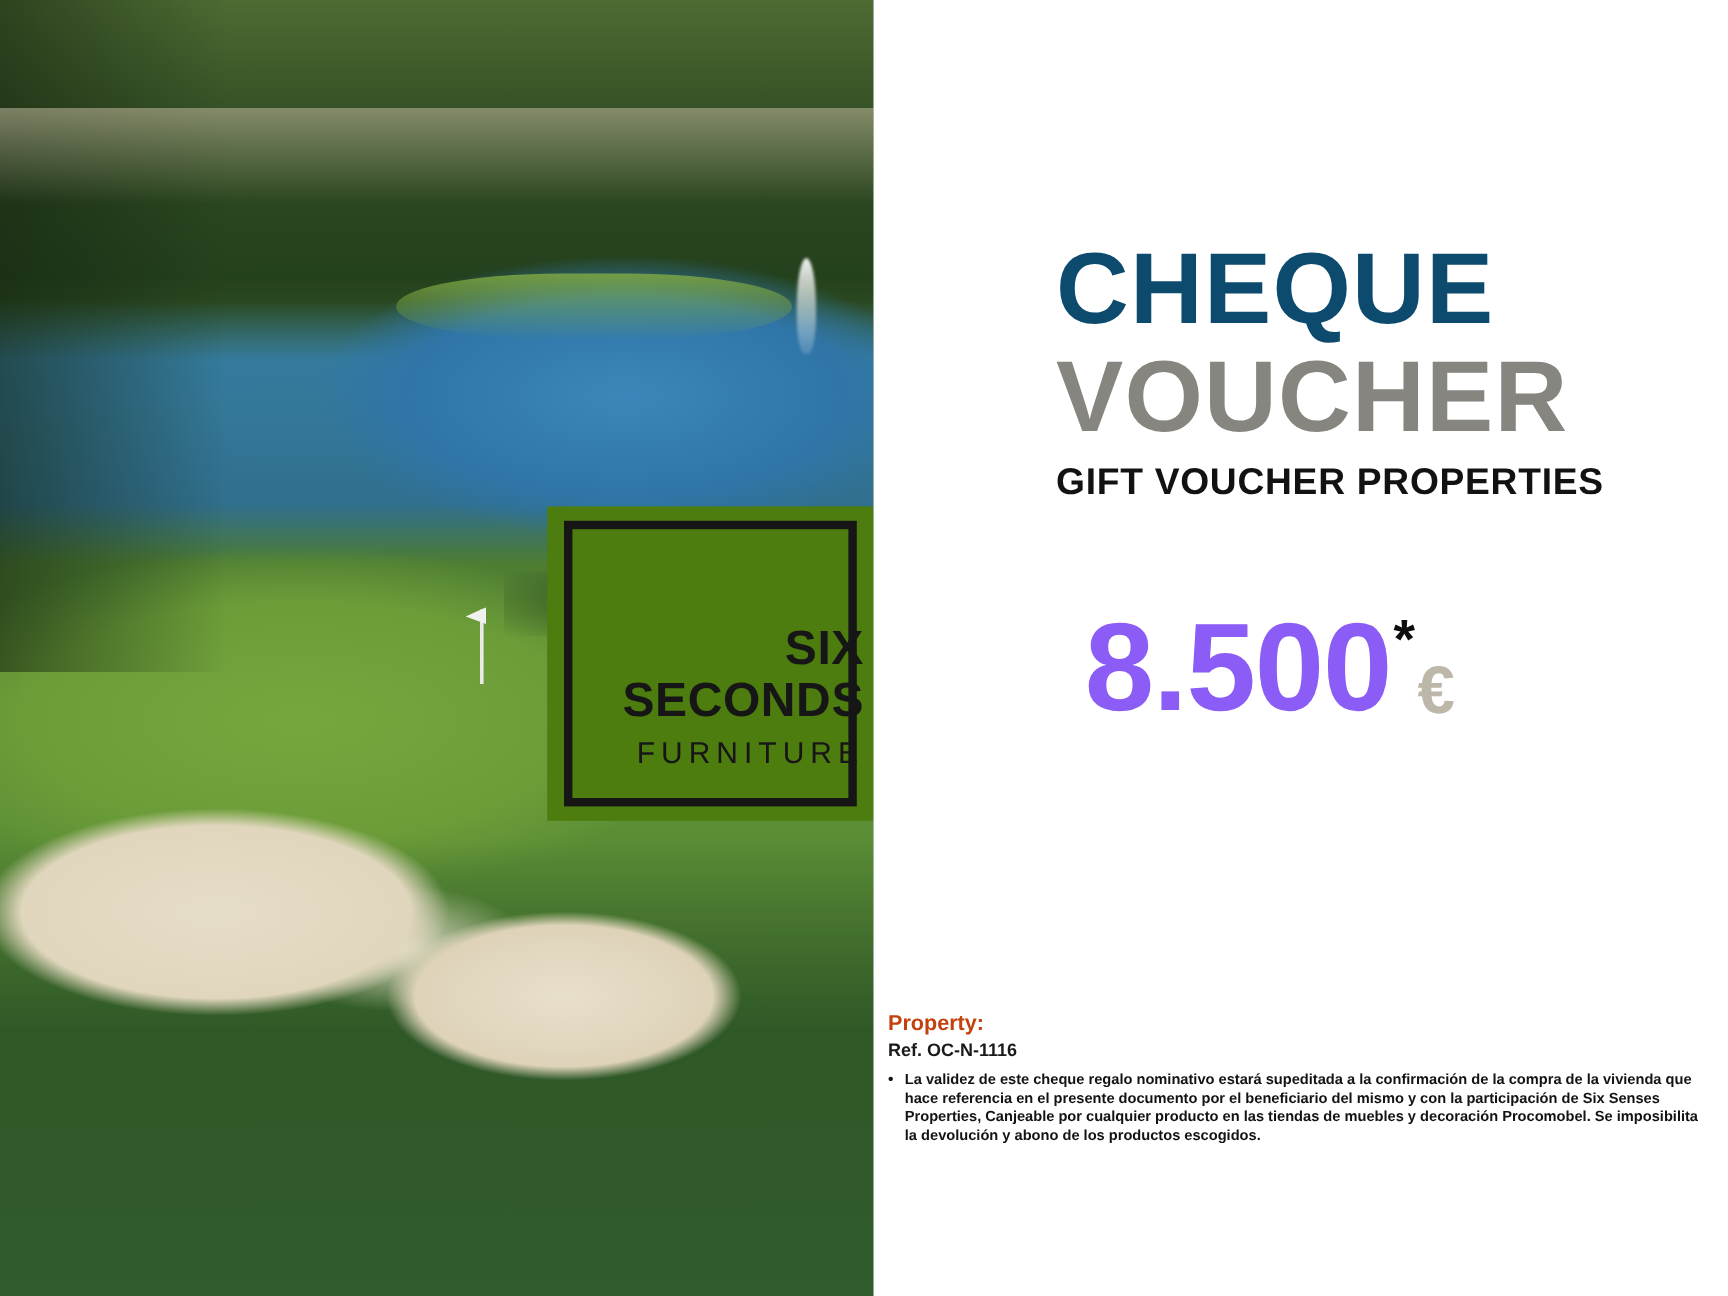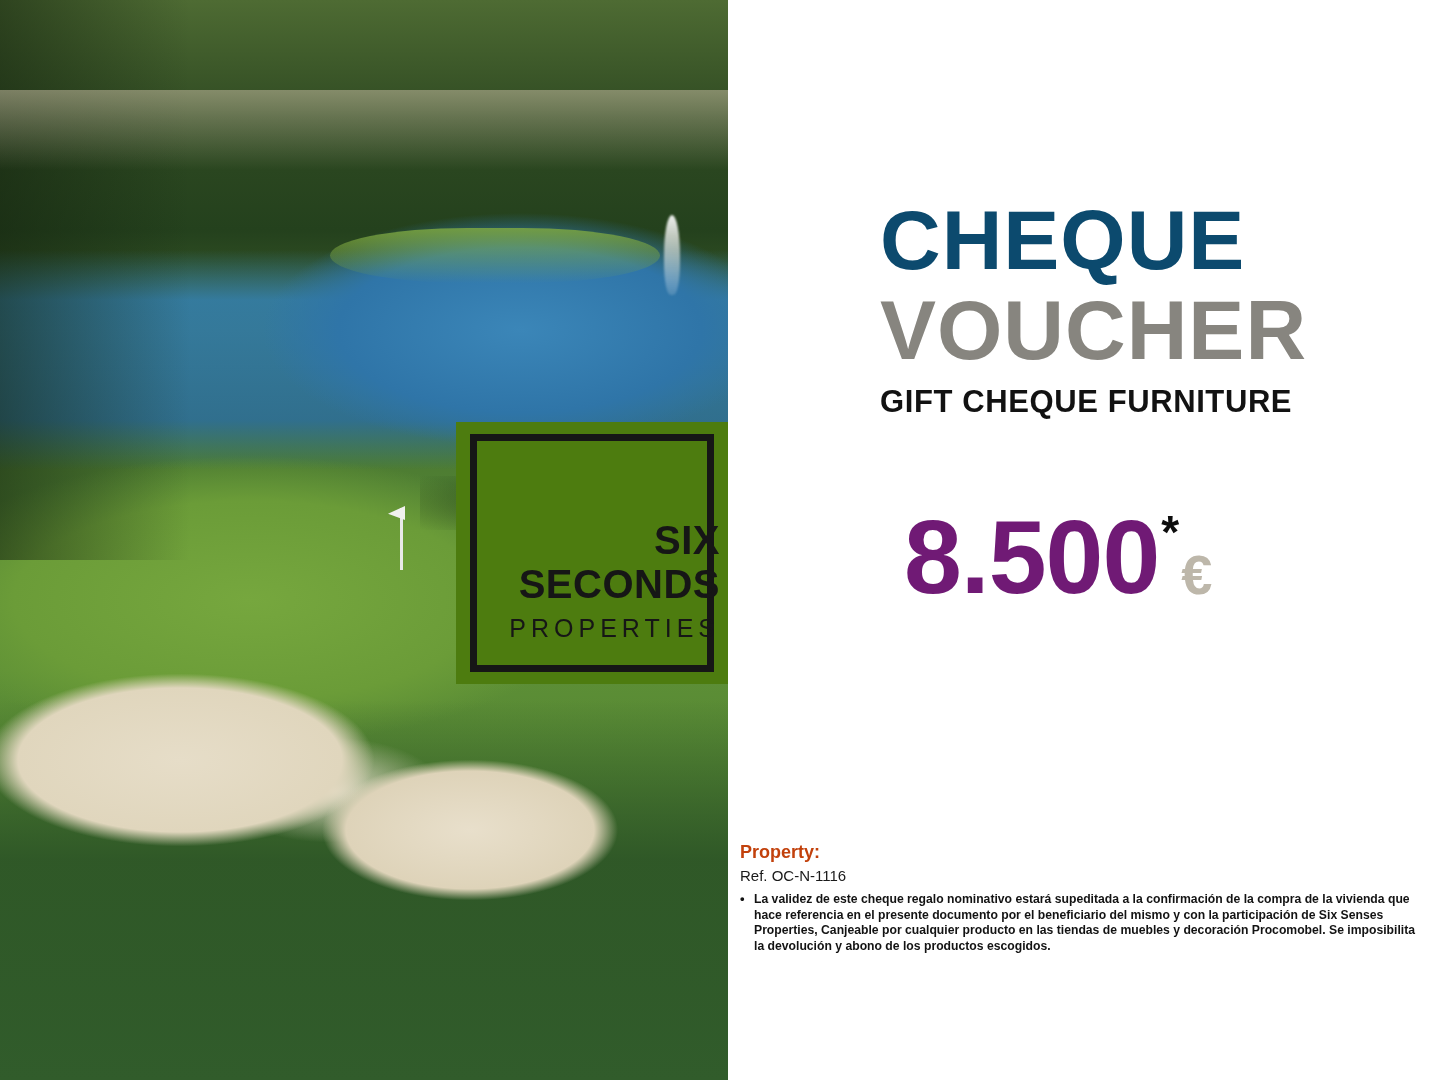--- a/index.html
+++ b/index.html
@@ -181,21 +181,21 @@
     left: 176px;
     top: 505px;
     height: 110px;
     display: flex;
     align-items: flex-start;
   }
   .amount {
     font-size: 104px;
     line-height: 104px;
     font-weight: 700;
-    color: #701a75;
+    color: #8b5cf6;
     letter-spacing: -1px;
   }
   .asterisk {
     font-size: 46px;
     line-height: 46px;
     font-weight: 700;
     color: #0d0d0d;
     margin-left: 2px;
     margin-top: 4px;
   }
@@ -215,21 +215,21 @@
     width: 690px;
   }
   .property-label {
     font-size: 18px;
     font-weight: 700;
     color: #c2410c;
     line-height: 24px;
   }
   .property-ref {
     font-size: 15px;
-    font-weight: 400;
+    font-weight: 700;
     color: #1a1a1a;
     line-height: 22px;
     margin-top: 1px;
   }
   .terms {
     position: absolute;
     left: 12px;
     top: 892px;
     width: 684px;
     font-size: 12.2px;
@@ -261,30 +261,30 @@
     <div class="fountain"></div>
     <div class="green-shadow"></div>
     <div class="flagpole"></div>
     <div class="flag"></div>
 
     <div class="logo-box">
       <div class="logo-frame"></div>
       <div class="logo-text">
         <div class="logo-line1">SIX</div>
         <div class="logo-line2">SECONDS</div>
-        <div class="logo-line3">PROPERTIES</div>
+        <div class="logo-line3">FURNITURE</div>
       </div>
     </div>
   </div>
 
   <div class="right">
 
     <div class="title-cheque">CHEQUE</div>
     <div class="title-regalo">VOUCHER</div>
-    <div class="subtitle">GIFT CHEQUE FURNITURE</div>
+    <div class="subtitle">GIFT VOUCHER PROPERTIES</div>
 
     <div class="amount-wrap">
       <span class="amount">8.500</span>
       <span class="asterisk">*</span>
       <span class="euro">€</span>
     </div>
 
     <div class="property-block">
       <div class="property-label">Property:</div>
       <div class="property-ref">Ref. OC-N-1116</div>

